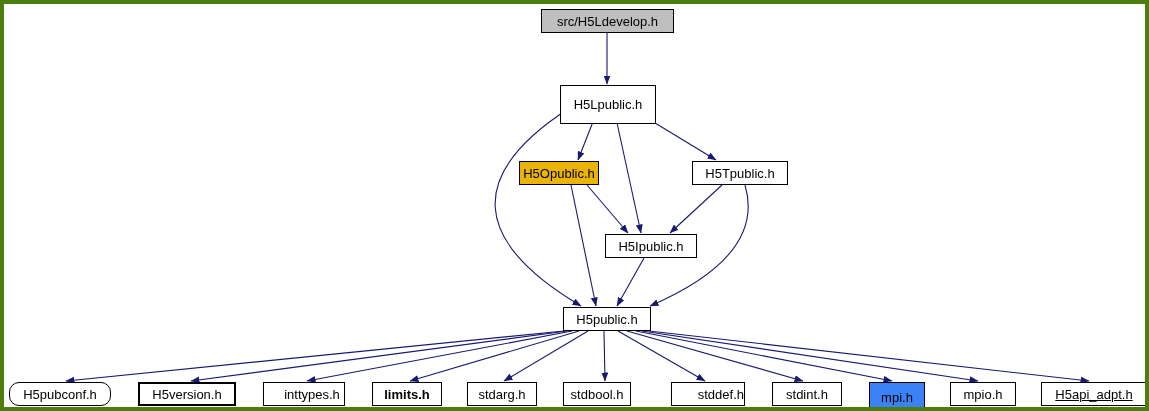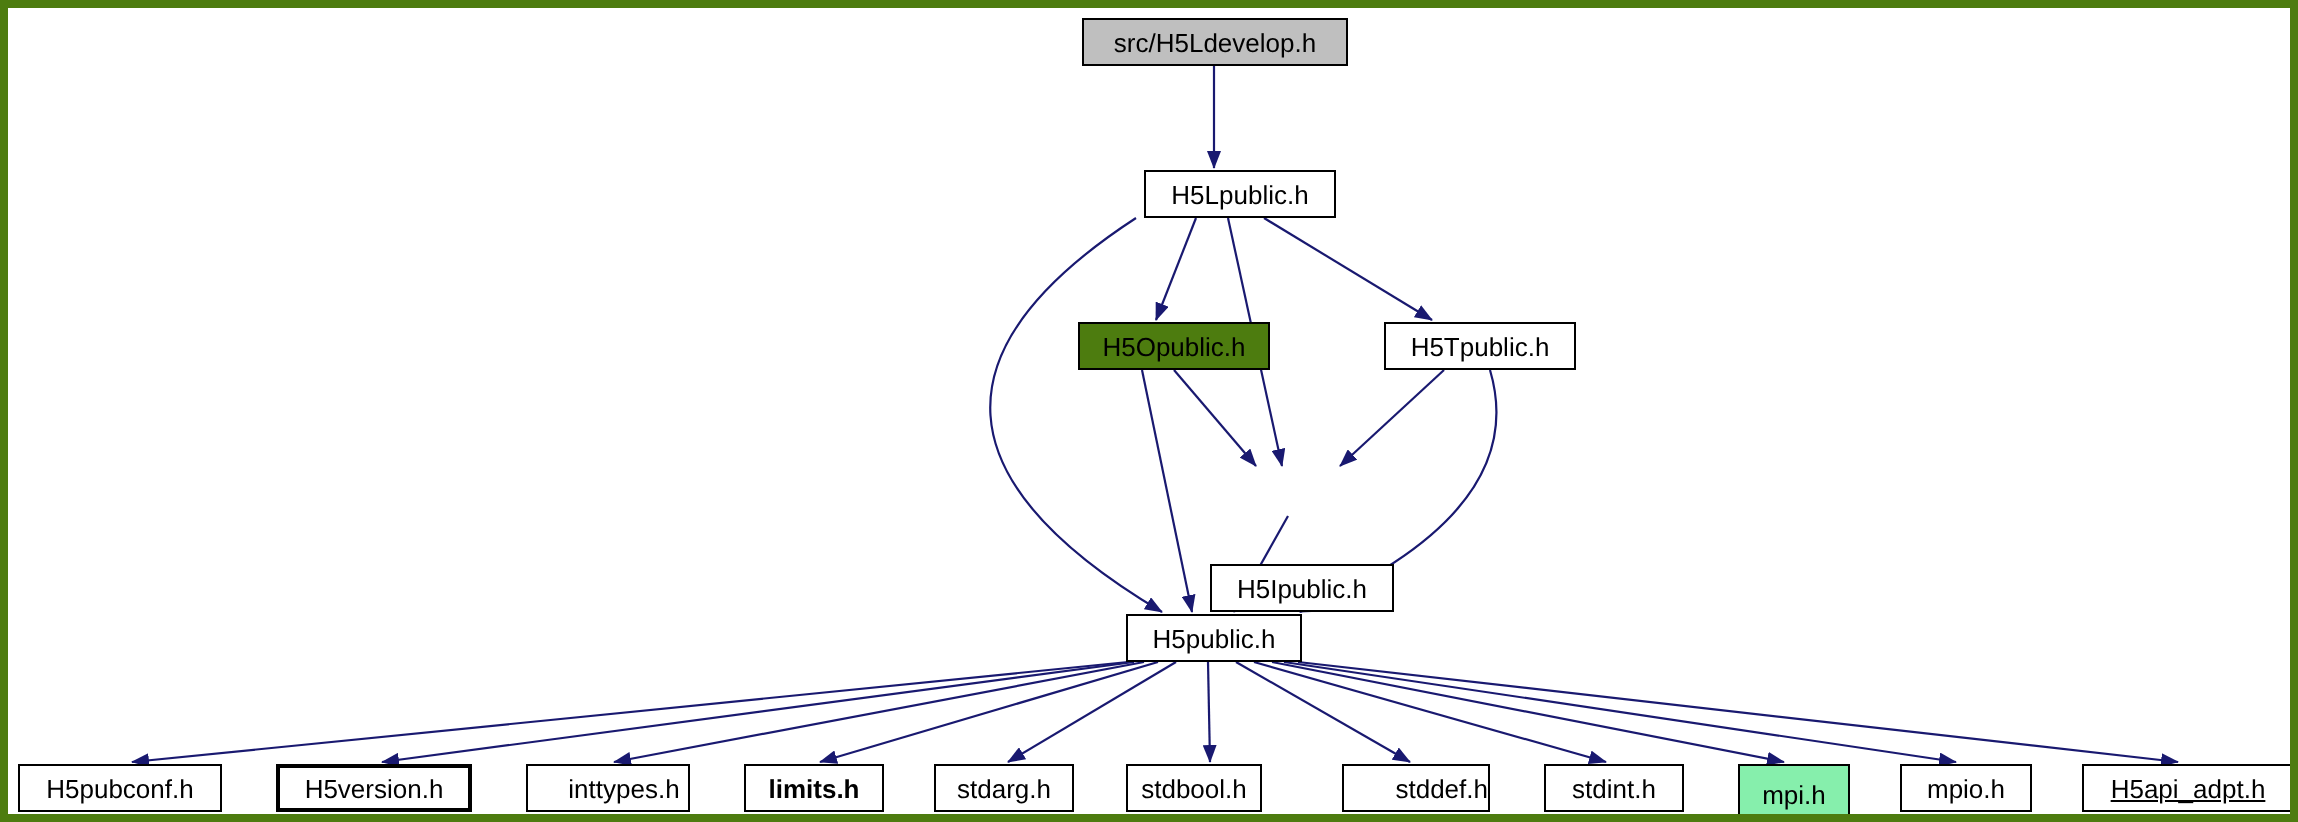--- a/index.html
+++ b/index.html
@@ -68,36 +68,36 @@
       <path d="M614,327 L701,377" fill="none" stroke="#191970" stroke-width="1.1" marker-end="url(#arrowhead)"></path>
       <path d="M623,327 L799,377" fill="none" stroke="#191970" stroke-width="1.1" marker-end="url(#arrowhead)"></path>
       <path d="M632,327 L888,377" fill="none" stroke="#191970" stroke-width="1.1" marker-end="url(#arrowhead)"></path>
       <path d="M638,327 L974,377" fill="none" stroke="#191970" stroke-width="1.1" marker-end="url(#arrowhead)"></path>
       <path d="M645,327 L1085,377" fill="none" stroke="#191970" stroke-width="1.1" marker-end="url(#arrowhead)"></path>
     </svg>
   <div id="node-layer">
       <div class="node" style="left: 537px; top: 5px; width: 133px; height: 24px; background: rgb(191, 191, 191); border-width: 1px; border-color: rgb(0, 0, 0); color: rgb(0, 0, 0);">
         <span>src/H5Ldevelop.h</span>
       </div>
-      <div class="node link" style="left: 556px; top: 81px; width: 96px; height: 24px; background: rgb(255, 255, 255); border-width: 1px; border-color: rgb(0, 0, 0); color: rgb(0, 0, 0); margin-left: 12px;">
+      <div class="node link" style="left: 556px; top: 81px; width: 96px; height: 39px; background: rgb(255, 255, 255); border-width: 1px; border-color: rgb(0, 0, 0); color: rgb(0, 0, 0);">
         <span>H5Lpublic.h</span>
       </div>
-      <div class="node link" style="left: 515px; top: 157px; width: 96px; height: 24px; background: #4d7c0f; border-width: 1px; border-color: rgb(0, 0, 0); color: rgb(0, 0, 0); margin-left: 20px;">
+      <div class="node link" style="left: 515px; top: 157px; width: 80px; height: 24px; background: #eab308; border-width: 1px; border-color: rgb(0, 0, 0); color: rgb(0, 0, 0);">
         <span>H5Opublic.h</span>
       </div>
       <div class="node link" style="left: 688px; top: 157px; width: 96px; height: 24px; background: rgb(255, 255, 255); border-width: 1px; border-color: rgb(0, 0, 0); color: rgb(0, 0, 0);">
         <span>H5Tpublic.h</span>
       </div>
-      <div class="node link" style="left: 601px; top: 230px; width: 92px; height: 24px; background: rgb(255, 255, 255); border-width: 1px; border-color: rgb(0, 0, 0); color: rgb(0, 0, 0); margin-top: 48px;">
+      <div class="node link" style="left: 601px; top: 230px; width: 92px; height: 24px; background: rgb(255, 255, 255); border-width: 1px; border-color: rgb(0, 0, 0); color: rgb(0, 0, 0);">
         <span>H5Ipublic.h</span>
       </div>
       <div class="node link" style="left: 559px; top: 303px; width: 88px; height: 24px; background: rgb(255, 255, 255); border-width: 1px; border-color: rgb(0, 0, 0); color: rgb(0, 0, 0);">
         <span>H5public.h</span>
       </div>
-      <div class="node" style="left: 5px; top: 378px; width: 102px; height: 24px; background: rgb(255, 255, 255); border-width: 1px; border-color: rgb(0, 0, 0); color: rgb(0, 0, 0);">
+      <div class="node" style="left: 5px; top: 378px; width: 102px; height: 24px; background: rgb(255, 255, 255); border-width: 1px; border-color: rgb(0, 0, 0); color: rgb(0, 0, 0); border-radius: 10px;">
         <span>H5pubconf.h</span>
       </div>
       <div class="node link" style="left: 134px; top: 378px; width: 98px; height: 24px; background: rgb(255, 255, 255); border-width: 2px; border-color: rgb(0, 0, 0); color: rgb(0, 0, 0);">
         <span>H5version.h</span>
       </div>
       <div class="node" style="left: 259px; top: 378px; width: 82px; height: 24px; background: rgb(255, 255, 255); border-width: 1px; border-color: rgb(0, 0, 0); color: rgb(0, 0, 0); padding-left: 16px;">
         <span>inttypes.h</span>
       </div>
       <div class="node" style="left: 368px; top: 378px; width: 70px; height: 24px; background: rgb(255, 255, 255); border-width: 1px; border-color: rgb(0, 0, 0); color: rgb(0, 0, 0); font-weight: bold;">
         <span>limits.h</span>
@@ -107,21 +107,21 @@
       </div>
       <div class="node" style="left: 559px; top: 378px; width: 68px; height: 24px; background: rgb(255, 255, 255); border-width: 1px; border-color: rgb(0, 0, 0); color: rgb(0, 0, 0);">
         <span>stdbool.h</span>
       </div>
       <div class="node" style="left: 667px; top: 378px; width: 74px; height: 24px; background: rgb(255, 255, 255); border-width: 1px; border-color: rgb(0, 0, 0); color: rgb(0, 0, 0); justify-content: flex-end;">
         <span>stddef.h</span>
       </div>
       <div class="node" style="left: 768px; top: 378px; width: 70px; height: 24px; background: rgb(255, 255, 255); border-width: 1px; border-color: rgb(0, 0, 0); color: rgb(0, 0, 0);">
         <span>stdint.h</span>
       </div>
-      <div class="node" style="left: 865px; top: 378px; width: 56px; height: 30px; background: #86efac; border-width: 1px; border-color: rgb(0, 0, 0); color: rgb(0, 0, 0);">
+      <div class="node" style="left: 865px; top: 378px; width: 56px; height: 30px; background: #3b82f6; border-width: 1px; border-color: rgb(0, 0, 0); color: rgb(0, 0, 0);">
         <span>mpi.h</span>
       </div>
       <div class="node" style="left: 946px; top: 378px; width: 66px; height: 24px; background: rgb(255, 255, 255); border-width: 1px; border-color: rgb(0, 0, 0); color: rgb(0, 0, 0);">
         <span>mpio.h</span>
       </div>
       <div class="node" style="left: 1037px; top: 378px; width: 106px; height: 24px; background: rgb(255, 255, 255); border-width: 1px; border-color: rgb(0, 0, 0); color: rgb(0, 0, 0); text-decoration: underline;">
         <span>H5api_adpt.h</span>
       </div>
     </div>
 </div>

